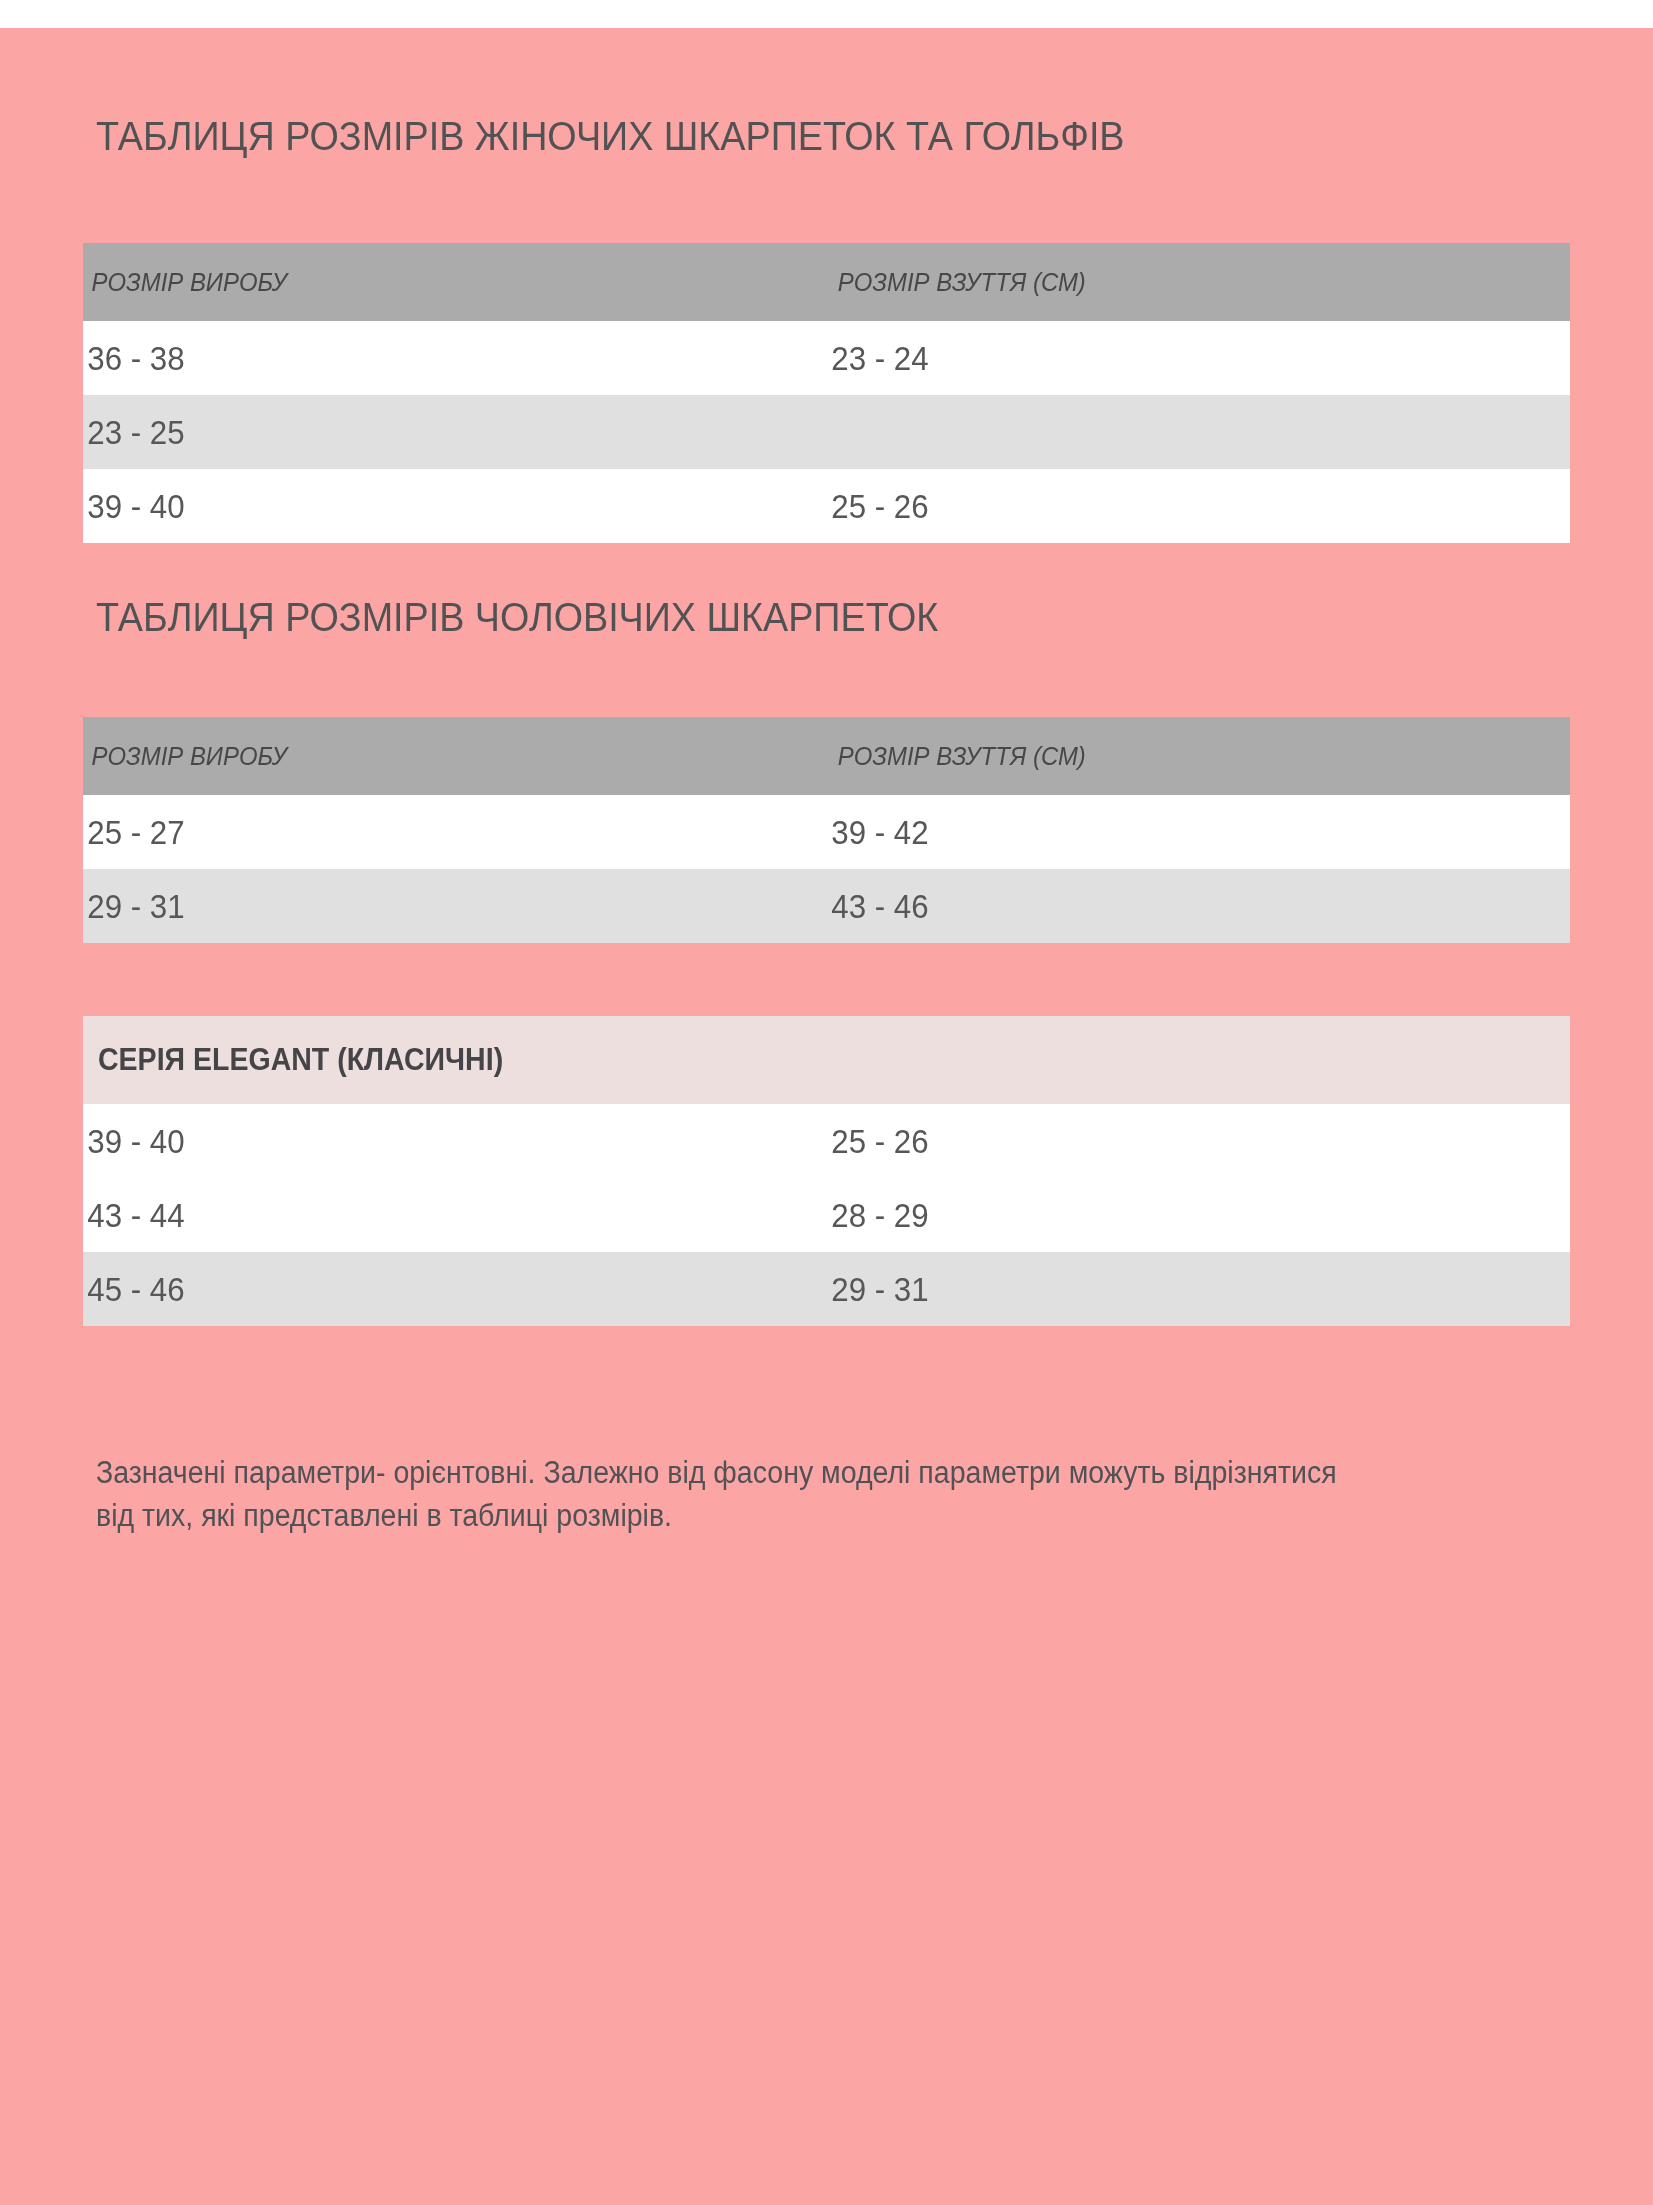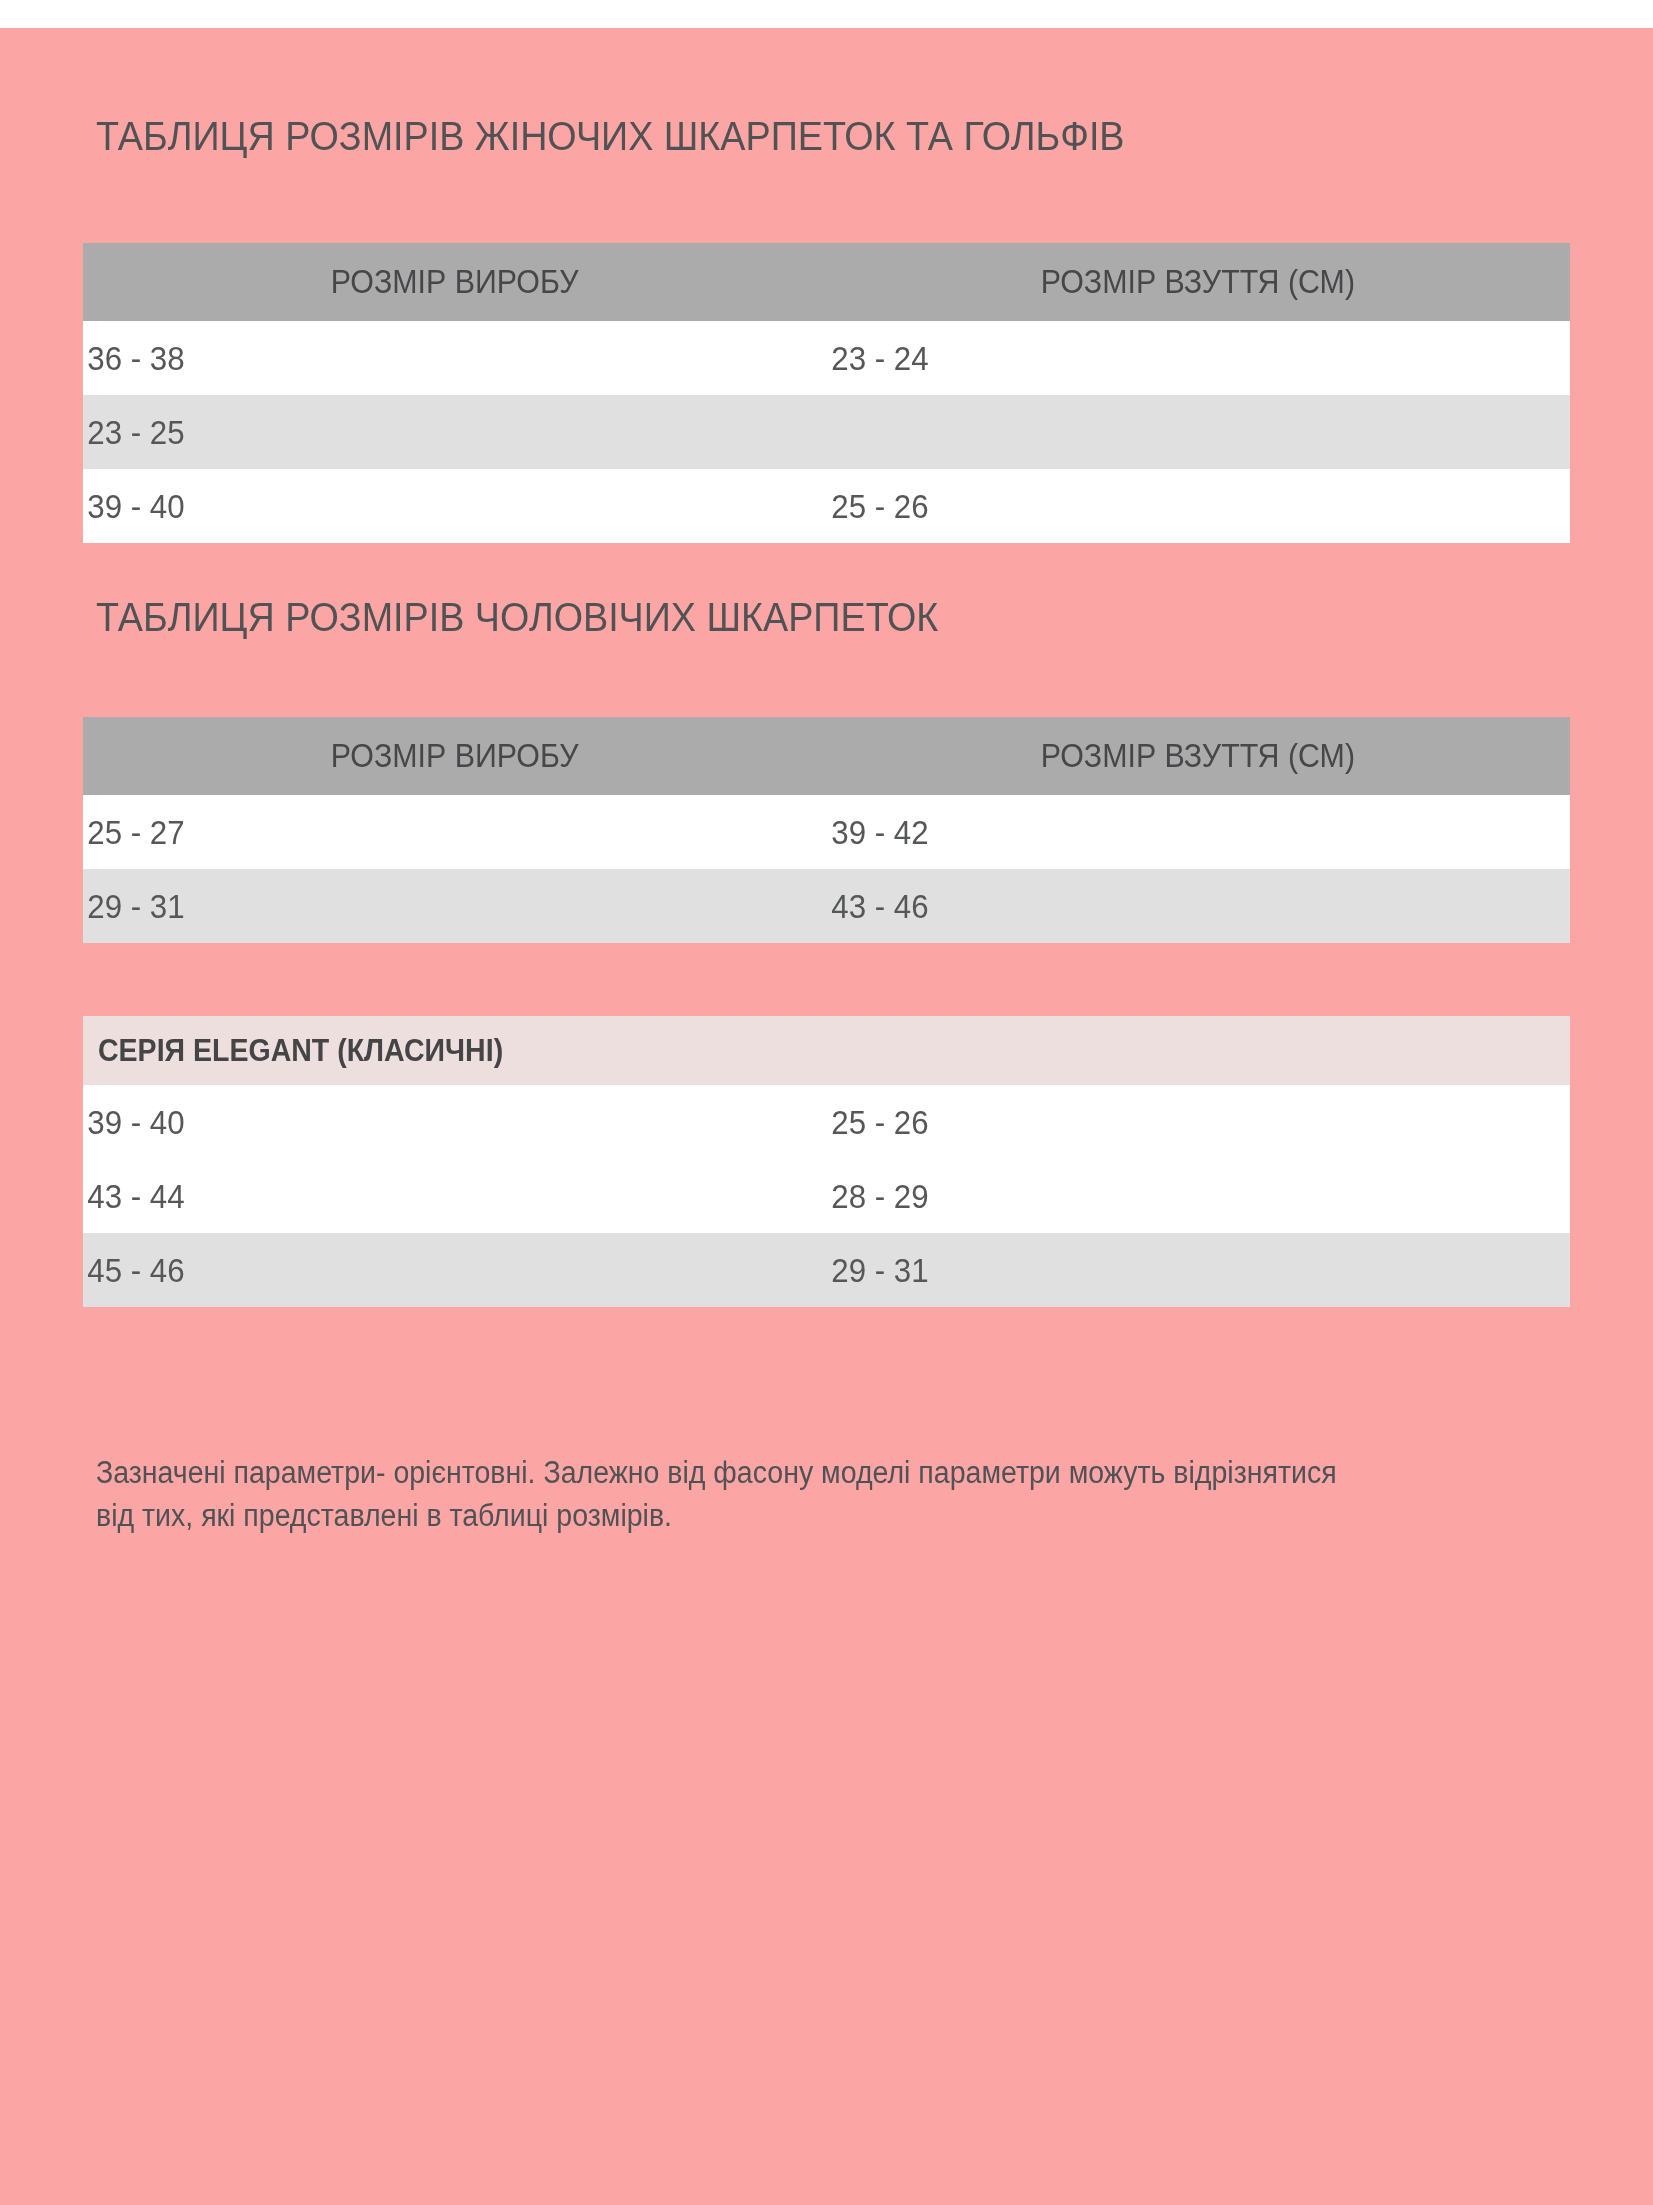--- a/index.html
+++ b/index.html
@@ -47,43 +47,44 @@
 
   .band {
     height: 78px;
     background: #ababab;
     display: flex;
   }
   .band .cell {
     width: 50%;
     display: flex;
     align-items: center;
-    justify-content: center;
-    font-size: 33px;
+    justify-content: flex-start;
+    font-size: 26px;
     color: #47474a;
     white-space: nowrap;
+    font-style: italic;
   }
   .row {
     height: 74px;
     display: flex;
     background: #ffffff;
   }
   .row.alt { background: #e0e0e0; }
   .row .cell {
     width: 50%;
     display: flex;
     align-items: center;
     justify-content: flex-start;
     font-size: 34px;
     color: #565759;
     white-space: nowrap;
   }
 
   .pinkband {
-    height: 69px;
+    height: 88px;
     background: #eedfdf;
     display: flex;
     align-items: center;
     padding-left: 14.7px;
     box-sizing: border-box;
     font-size: 31px;
     font-weight: 700;
     color: #454547;
     white-space: nowrap;
   }

